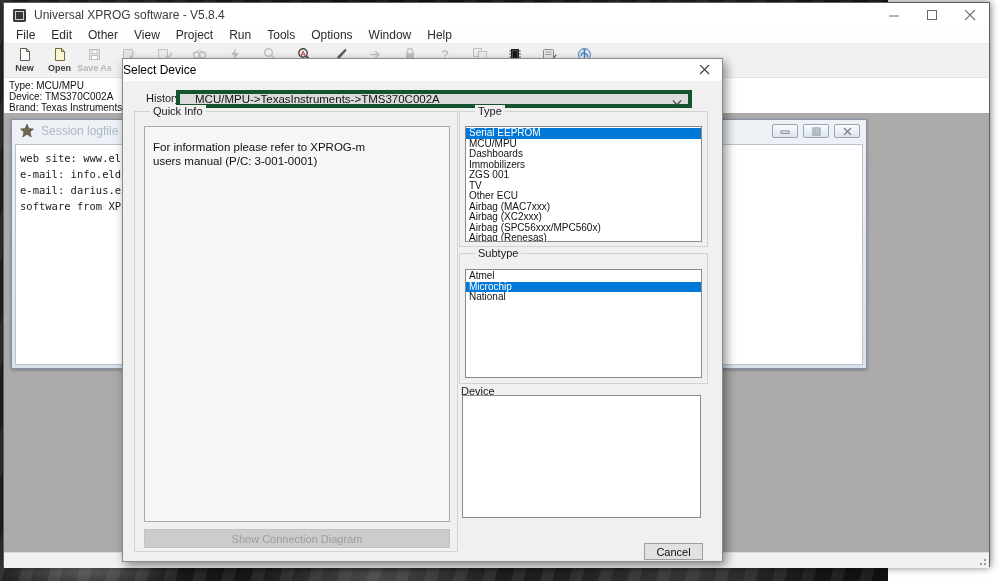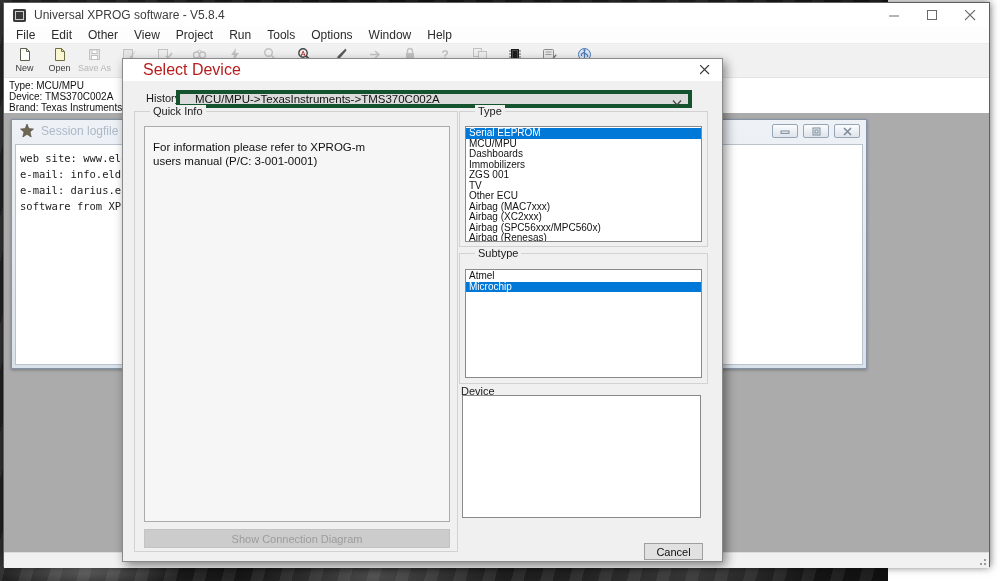--- a/index.html
+++ b/index.html
@@ -31,21 +31,21 @@
   .win-btn{ width:38px; height:24px; display:flex; align-items:center; justify-content:center; color:#6a6a6a; }
 
   .menubar{ position:absolute; left:0; top:24px; width:100%; height:17px; background:#fdfdfd;
     display:flex; align-items:center; padding-left:4px; border-bottom:1px solid #ececec; }
   .menu-item{ font-size:12px; color:#2b2b2b; padding:0 8px; }
 
   .toolbar{ position:absolute; left:0; top:41px; width:100%; height:34px; background:#f1f1f1;
     display:flex; align-items:flex-start; padding:2px 0 0 7px; border-bottom:1px solid #e3e3e3; }
   .tb-btn{ width:27px; margin-right:8px; display:flex; flex-direction:column; align-items:center; }
   .tb-icon{ width:18px; height:16px; display:flex; align-items:center; justify-content:center; }
-  .tb-label{ font-size:9px; color:#3c3c3c; white-space:nowrap; margin-top:1px; }
+  .tb-label{ font-size:9px; color:#3c3c3c; white-space:nowrap; margin-top:1px;font-weight:bold; }
   .tb-btn.dis .tb-label{ color:#b5b5b5; }
 
   .info-panel{ position:absolute; left:0; top:75px; width:100%; height:35px; background:#fff; padding:2px 0 0 5px; }
   .info-line{ font-size:10px; line-height:11px; color:#111; }
 
   .mdi{ position:absolute; left:0; top:110px; width:100%; height:439px; background:#ababab; }
 
   .statusbar{ position:absolute; left:0; top:549px; width:100%; height:16px; background:#f1f1f1; border-top:1px solid #dcdcdc; }
   .grip{ position:absolute; right:2px; bottom:2px; width:10px; height:10px;
     background:
@@ -63,21 +63,21 @@
   .s-btn{ width:26px; height:14px; border:1px solid #97a5b4; border-radius:2px;
     background:linear-gradient(#fbfcfe,#dde4ec); display:flex; align-items:center; justify-content:center; color:#7d8b9a; }
   .session-content{ position:absolute; left:3px; top:24px; right:3px; bottom:3px;
     background:#fff; border:1px solid #b9c2cd; padding:5px 4px; overflow:hidden; }
   .session-line{ font-family:"DejaVu Sans Mono", monospace; font-size:10.5px; line-height:16px; color:#1c1c1c; white-space:pre; }
 
   
   .dialog{ position:absolute; left:122px; top:58px; width:601px; height:504px;
     background:#f0f0f0; border:1px solid #8a8a8a; box-shadow:3px 4px 10px rgba(0,0,0,.45); z-index:10; }
   .dlg-titlebar{ position:absolute; left:0; top:0; width:100%; height:22px; background:#fff; display:flex; align-items:center; }
-  .dlg-title{ font-size:16px; color:#b91c1c; margin-left:20px; }
+  .dlg-title{ font-size:12px; color:#000000; margin-left:0; }
   .dlg-close{ position:absolute; right:0; top:0; width:34px; height:22px; display:flex; align-items:center; justify-content:center; color:#333; }
 
   .history-row{ position:absolute; left:0; top:31px; width:100%; height:18px; }
   .history-label{ position:absolute; left:23px; top:2px; font-size:11px; color:#1a1a1a; }
   .combo{ position:absolute; left:53px; top:0; width:516px; height:18px; background:#dcdcdc;
     border:4px solid #14532d; display:flex; align-items:center; padding-left:15px; }
   .combo-value{ font-size:11.5px; color:#111; }
   .combo-arrow{ position:absolute; right:6px; top:5px; color:#444; }
 
   .group{ position:absolute; border:1px solid #d2d2d2; }
@@ -407,20 +407,21 @@
           <div class="lb-item">Airbag (SPC56xxx/MPC560x)</div>
           <div class="lb-item">Airbag (Renesas)</div>
         </div>
     </div>
 
     <div class="group g-subtype">
       <span class="group-label">Subtype</span>
       <div class="listbox lb-subtype">
           <div class="lb-item">Atmel</div>
           <div class="lb-item sel">Microchip</div>
+          <div class="lb-item">National</div>
         </div>
     </div>
 
     <span class="device-label">Device</span>
     <div class="listbox lb-device"></div>
 
     <div class="btn btn-ok">Ok</div>
     <div class="btn btn-cancel">Cancel</div>
   </div>
 

